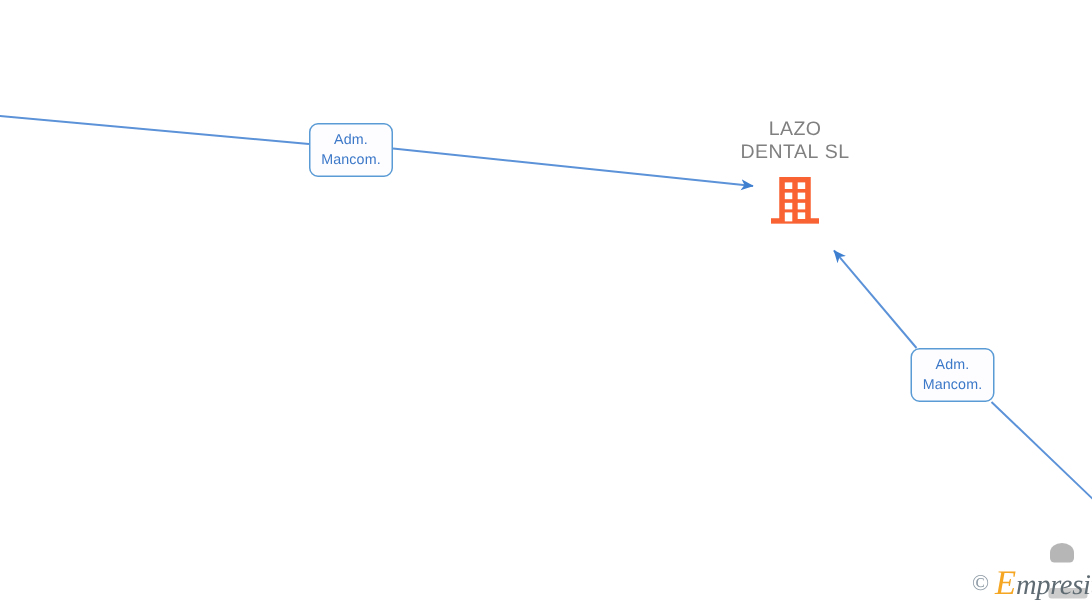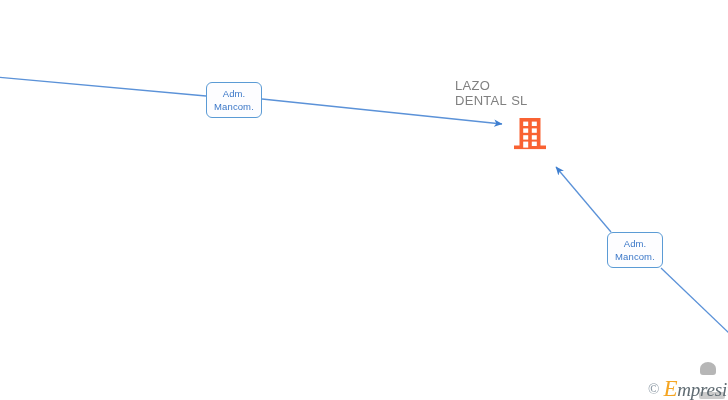--- a/index.html
+++ b/index.html
@@ -25,20 +25,21 @@
     width: 728px;
     height: 400px;
   }
 
   
   .entity-node {
     position: absolute;
   }
   .entity-title {
     position: absolute;
+    text-align: center;
     color: #808080;
     font-size: 13px;
     line-height: 15px;
     letter-spacing: 0.3px;
     white-space: nowrap;
     font-family: "Liberation Sans", sans-serif;
   }
   .entity-title .line2 .sl-part {
     margin-left: 4px;
   }

